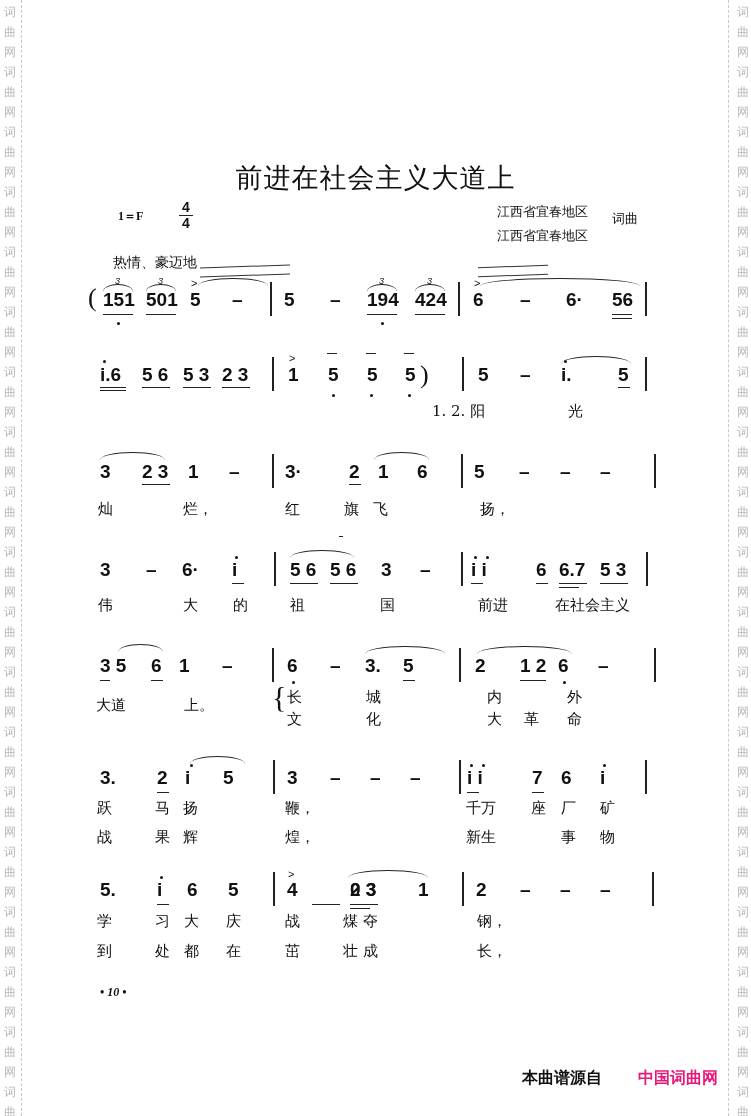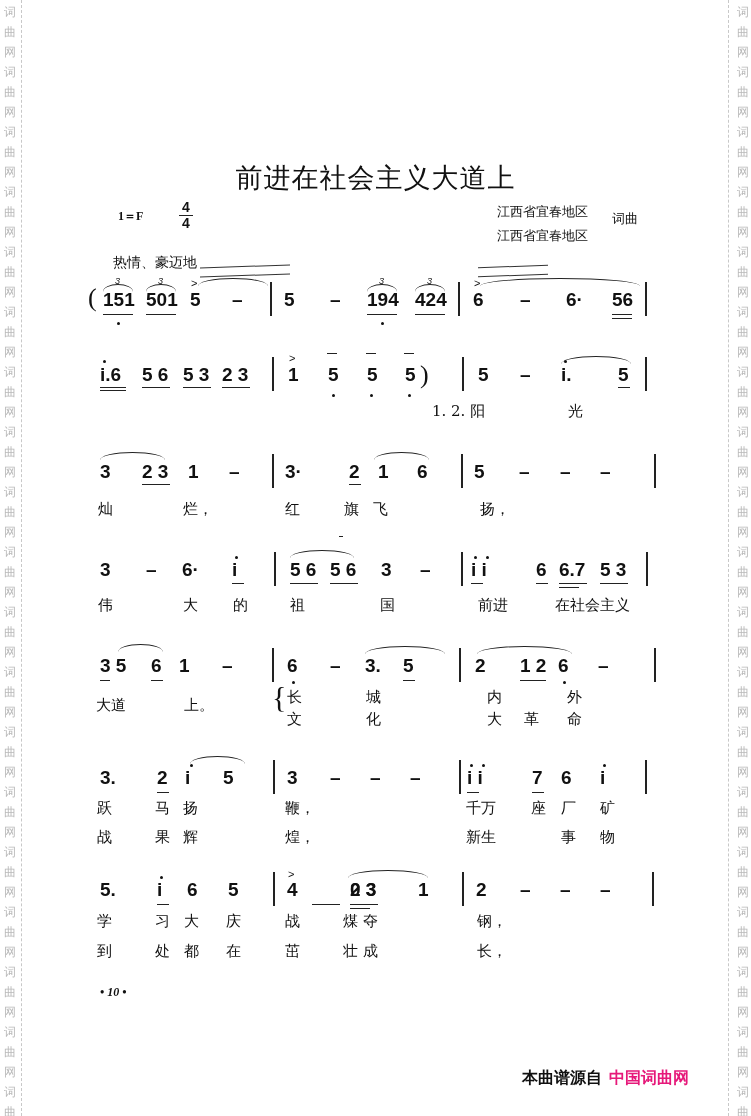--- a/index.html
+++ b/index.html
@@ -14,21 +14,21 @@
 
   .title { position: absolute; left: 0; width: 751px; top: 160px; text-align: center; font-size: 27px; letter-spacing: 1px; font-family: "DejaVu Serif", serif; }
   .key { position: absolute; left: 118px; top: 208px; font-size: 12px; font-weight: bold; font-family: "Liberation Serif", serif; }
   .time { position: absolute; left: 178px; top: 200px; width: 16px; text-align: center; font-weight: bold; font-size: 14px; line-height: 15px; font-family: "Liberation Sans", sans-serif; }
   .time .bar { display: block; height: 1px; background: #222; margin: 0 1px; }
   .credits { position: absolute; left: 497px; top: 200px; font-size: 13px; line-height: 24px; }
   .credits-role { position: absolute; left: 612px; top: 210px; font-size: 13px; }
   .tempo { position: absolute; left: 113px; top: 254px; font-size: 14px; }
   .page-no { position: absolute; left: 100px; top: 985px; font-size: 12px; font-style: italic; font-weight: bold; font-family: "Liberation Serif", serif; }
   .source { position: absolute; left: 522px; top: 1068px; font-size: 16px; font-weight: bold; font-family: "DejaVu Sans", sans-serif; }
-  .source .site { margin-left: 7px; color: #e6197a; font-family: Liberation Serif, serif; }
+  .source .site { margin-left: 36px; color: #e6197a; font-family: Liberation Serif, serif; }
 
   .staff { position: absolute; left: 0; width: 751px; }
   .n { position: absolute; font-family: "Liberation Sans", sans-serif; font-weight: bold; font-size: 19px; line-height: 20px; }
   .barline { position: absolute; width: 1.5px; background: #222; }
   .ul { position: absolute; height: 1px; background: #222; }
   .dot { position: absolute; width: 3px; height: 3px; border-radius: 50%; background: #111; }
   .slur { position: absolute; border-top: 1.5px solid #222; border-radius: 50% 50% 0 0 / 100% 100% 0 0; height: 8px; }
   .acc { position: absolute; font-size: 11px; font-family: "Liberation Sans", sans-serif; }
   .trip { position: absolute; font-size: 9px; font-style: italic; font-family: "Liberation Sans", sans-serif; }
   .lyr { position: absolute; font-size: 15px; font-family: "DejaVu Serif", serif; }

